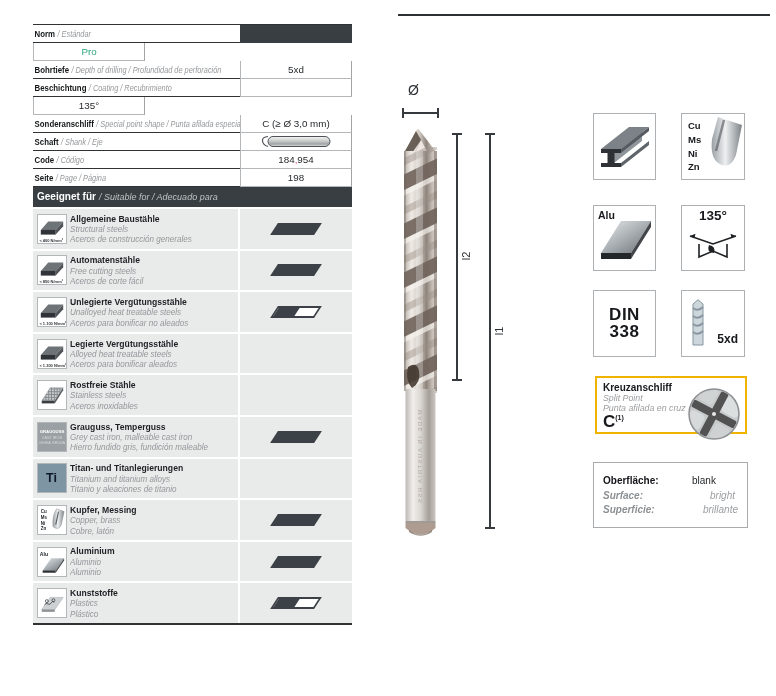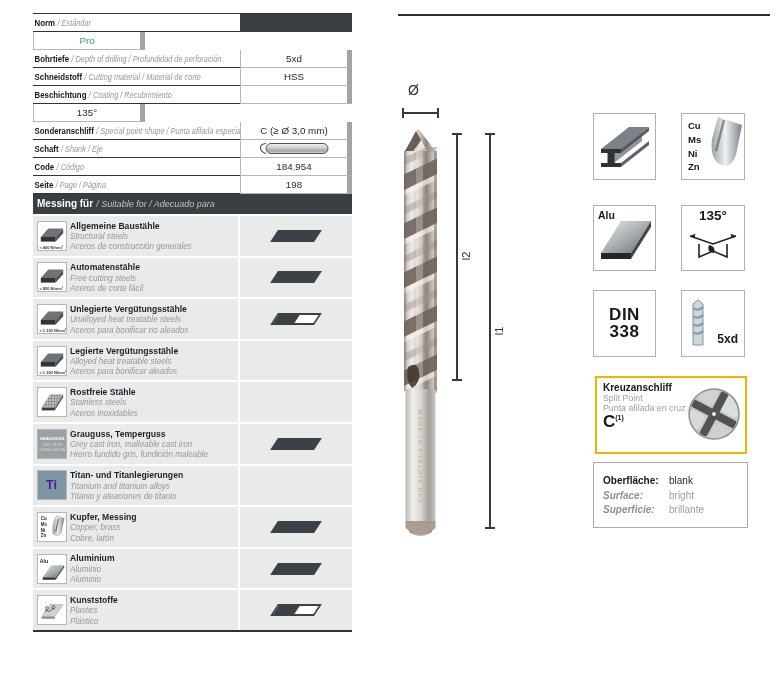--- a/index.html
+++ b/index.html
@@ -1,45 +1,45 @@
 <!DOCTYPE html>
 <html><head>
 <meta charset="utf-8">
 <style>
   html,body{margin:0;padding:0;background:#fff;}
   .page{position:relative;width:776px;height:696px;background:#fff;overflow:hidden;
         font-family:"Liberation Sans", sans-serif;color:#1d2124;}
 
   
-  .spec{position:absolute;left:33px;top:13px;width:319px;}
+  .spec{position:absolute;left:33px;top:24px;width:319px;}
   .spec-rows{border-top:1px solid #2f3336;}
   .spec-row{display:flex;height:18px;}
   .spec-label{flex:1;border-bottom:1px solid #2f3336;display:flex;align-items:center;overflow:hidden;}
   .slx{transform:scaleX(.8);transform-origin:0 50%;width:125%;display:flex;align-items:baseline;gap:3px;white-space:nowrap;padding-left:2px;}
   .slx b{font-size:9.8px;color:#15181a;}
   .slx i{font-size:9.2px;color:#94979a;}
   .spec-value{width:112px;box-sizing:border-box;background:#fff;
-      border-left:1px solid #b4b7b9;border-right:5px solid #a3a3a3;border-bottom:1px solid #b4b7b9;
+      border-left:1px solid #b4b7b9;border-right:1px solid #a3a3a3;border-bottom:1px solid #b4b7b9;
       display:flex;align-items:center;justify-content:center;font-size:9.8px;color:#26292c;}
   .spec-value[data-vstyle="filled"]{background:#383e42;border-color:#383e42;}
   .spec-value[data-vstyle="green"] span{color:#2fa87e;}
   .red{color:#e0506a;}
 
   
   .suit-header{height:20px;background:#383e42;display:flex;align-items:baseline;gap:3px;padding-left:4px;box-sizing:border-box;padding-top:4px;}
   .suit-header b{font-size:10px;color:#fff;}
   .suit-header i{font-size:9px;color:#c0c3c5;}
 
   
   .mat-rows{display:flex;flex-direction:column;gap:2px;margin-top:2px;border-bottom:2px solid #2f3336;padding-bottom:0;}
   .mat-row{height:39.6px;background:#e9eaea;display:flex;align-items:center;}
   .mat-ic{width:37px;display:flex;align-items:center;justify-content:center;}
   .icon-box{width:30px;height:30px;background:#fff;border:1px solid #b4b7b9;box-sizing:border-box;
             display:flex;align-items:center;justify-content:center;overflow:hidden;}
-  .icon-box.ti{background:#7e96a3;color:#4c1d95;font-weight:bold;font-size:12.5px;}
+  .icon-box.ti{background:#7e96a3;color:#0f172a;font-weight:bold;font-size:12.5px;}
   .mat-tx{flex:1;overflow:hidden;}
   .mtx{transform:scaleX(.88);transform-origin:0 50%;width:114%;white-space:nowrap;}
   .mtx .de{font-weight:bold;font-size:9.8px;color:#1d2124;line-height:1.16;}
   .mtx .tr{font-style:italic;font-size:9.2px;color:#94979a;line-height:1.13;}
   .mat-ind{width:112px;align-self:stretch;border-left:2px solid #fff;display:flex;align-items:center;justify-content:center;}
   .pgram{position:relative;width:44px;height:12px;transform:skewX(-33deg);}
   .pgram[data-rating="full"]{background:#3b4146;}
   .pgram[data-rating="half"]{background:#fff;border:2px solid #3b4146;box-sizing:border-box;}
   .pgram[data-rating="half"]::before{content:"";position:absolute;left:0;top:0;bottom:0;width:52%;background:#3b4146;}
 
@@ -69,36 +69,36 @@
   #b-alu .alu-t{position:absolute;left:4px;top:3px;font-weight:bold;font-size:10.5px;color:#17191c;}
   #b-alu svg{position:absolute;right:2px;bottom:5px;}
   #b-135{left:681px;top:205px;width:64px;height:66px;text-align:center;}
   #b-135 .ang{font-weight:bold;font-size:13.5px;color:#17191c;margin-top:2px;}
   #b-din{left:593px;top:290px;width:63px;height:67px;display:flex;flex-direction:column;align-items:center;justify-content:center;}
   #b-din div{font-weight:bold;font-size:17px;line-height:.95;letter-spacing:.5px;color:#17191c;}
   #b-5xd{left:681px;top:290px;width:64px;height:67px;}
   #b-5xd svg{position:absolute;left:7px;top:8px;}
   #b-5xd .dep{position:absolute;right:6px;bottom:10px;font-weight:bold;font-size:12px;color:#17191c;}
 
-  #split{position:absolute;left:595px;top:376px;width:152px;height:78px;background:#fff;
+  #split{position:absolute;left:595px;top:376px;width:152px;height:58px;background:#fff;
          border:2px solid #f0b400;box-sizing:border-box;padding:4px 6px;}
   #split .de{font-weight:bold;font-size:10px;color:#17191c;line-height:1.1;}
-  #split .it{font-size:8.8px;color:#9a9da0;line-height:1.15;}
+  #split .it{font-style:italic;font-size:8.8px;color:#9a9da0;line-height:1.15;}
   #split .grade{font-weight:bold;font-size:17px;color:#17191c;line-height:1;}
   #split .grade sup{font-size:7px;font-weight:bold;}
   #split svg{position:absolute;right:5px;top:10px;}
 
   #surface{position:absolute;left:593px;top:462px;width:155px;height:66px;background:#fff;
            border:1.5px solid #a8abad;box-sizing:border-box;padding:11px 9px 0 9px;}
-  #surface .srow{display:flex;font-size:10px;line-height:1.45;}
+  #surface .srow{display:flex;font-size:10px;line-height:1.45;gap:23px;}
   #surface .srow .lab{width:66px;font-weight:bold;}
   #surface .srow.first .lab{color:#121417;}
   #surface .srow.first .val{color:#26292c;}
   #surface .srow.sub .lab{color:#8d9093;font-style:italic;}
-  #surface .srow.sub .val{color:#9b9ea1;}
+  #surface .srow.sub .val{color:#9b9ea1;font-style:italic;margin-left:18px;}
 
   svg text{font-family:"Liberation Sans", sans-serif;}
 </style>
 </head>
 <body>
 
 <div class="page">
 
   <svg width="0" height="0" style="position:absolute" aria-hidden="true">
     <defs>
@@ -177,31 +177,20 @@
             <span class="slx">
               <b>Bohrtiefe</b>
               <i>/ Depth of drilling / Profundidad de perforación</i>
             </span>
           </div>
         <div class="spec-value" data-vstyle="text">
             <span>5xd</span>
           </div>
       </div>
 
-      <div class="spec-row">
-        <div class="spec-label">
-            <span class="slx">
-              <b>Schneidstoff</b>
-              <i>/ Cutting material / Material de corte</i>
-            </span>
-          </div>
-        <div class="spec-value" data-vstyle="text">
-            <span>HSS</span>
-          </div>
-      </div>
 
       <div class="spec-row">
         <div class="spec-label">
             <span class="slx">
               <b>Beschichtung</b>
               <i>/ Coating / Recubrimiento</i>
             </span>
           </div>
         <div class="spec-value" data-vstyle="text">
             <span></span>
@@ -263,21 +252,21 @@
               <i>/ Page / Página</i>
             </span>
           </div>
         <div class="spec-value" data-vstyle="text">
             <span>198</span>
           </div>
       </div>
     </div>
 
     <div class="suit-header">
-      <b>Messing für</b>
+      <b>Geeignet für</b>
         <i>/ Suitable for / Adecuado para</i>
     </div>
 
     <div class="mat-rows">
 
       <div class="mat-row">
         <div class="mat-ic">
             <div class="icon-box">
           <svg width="30" height="30" viewBox="0 0 30 30">
             <polygon points="3,16 11,7 27,7 19,16" fill="#6e7377"></polygon>

